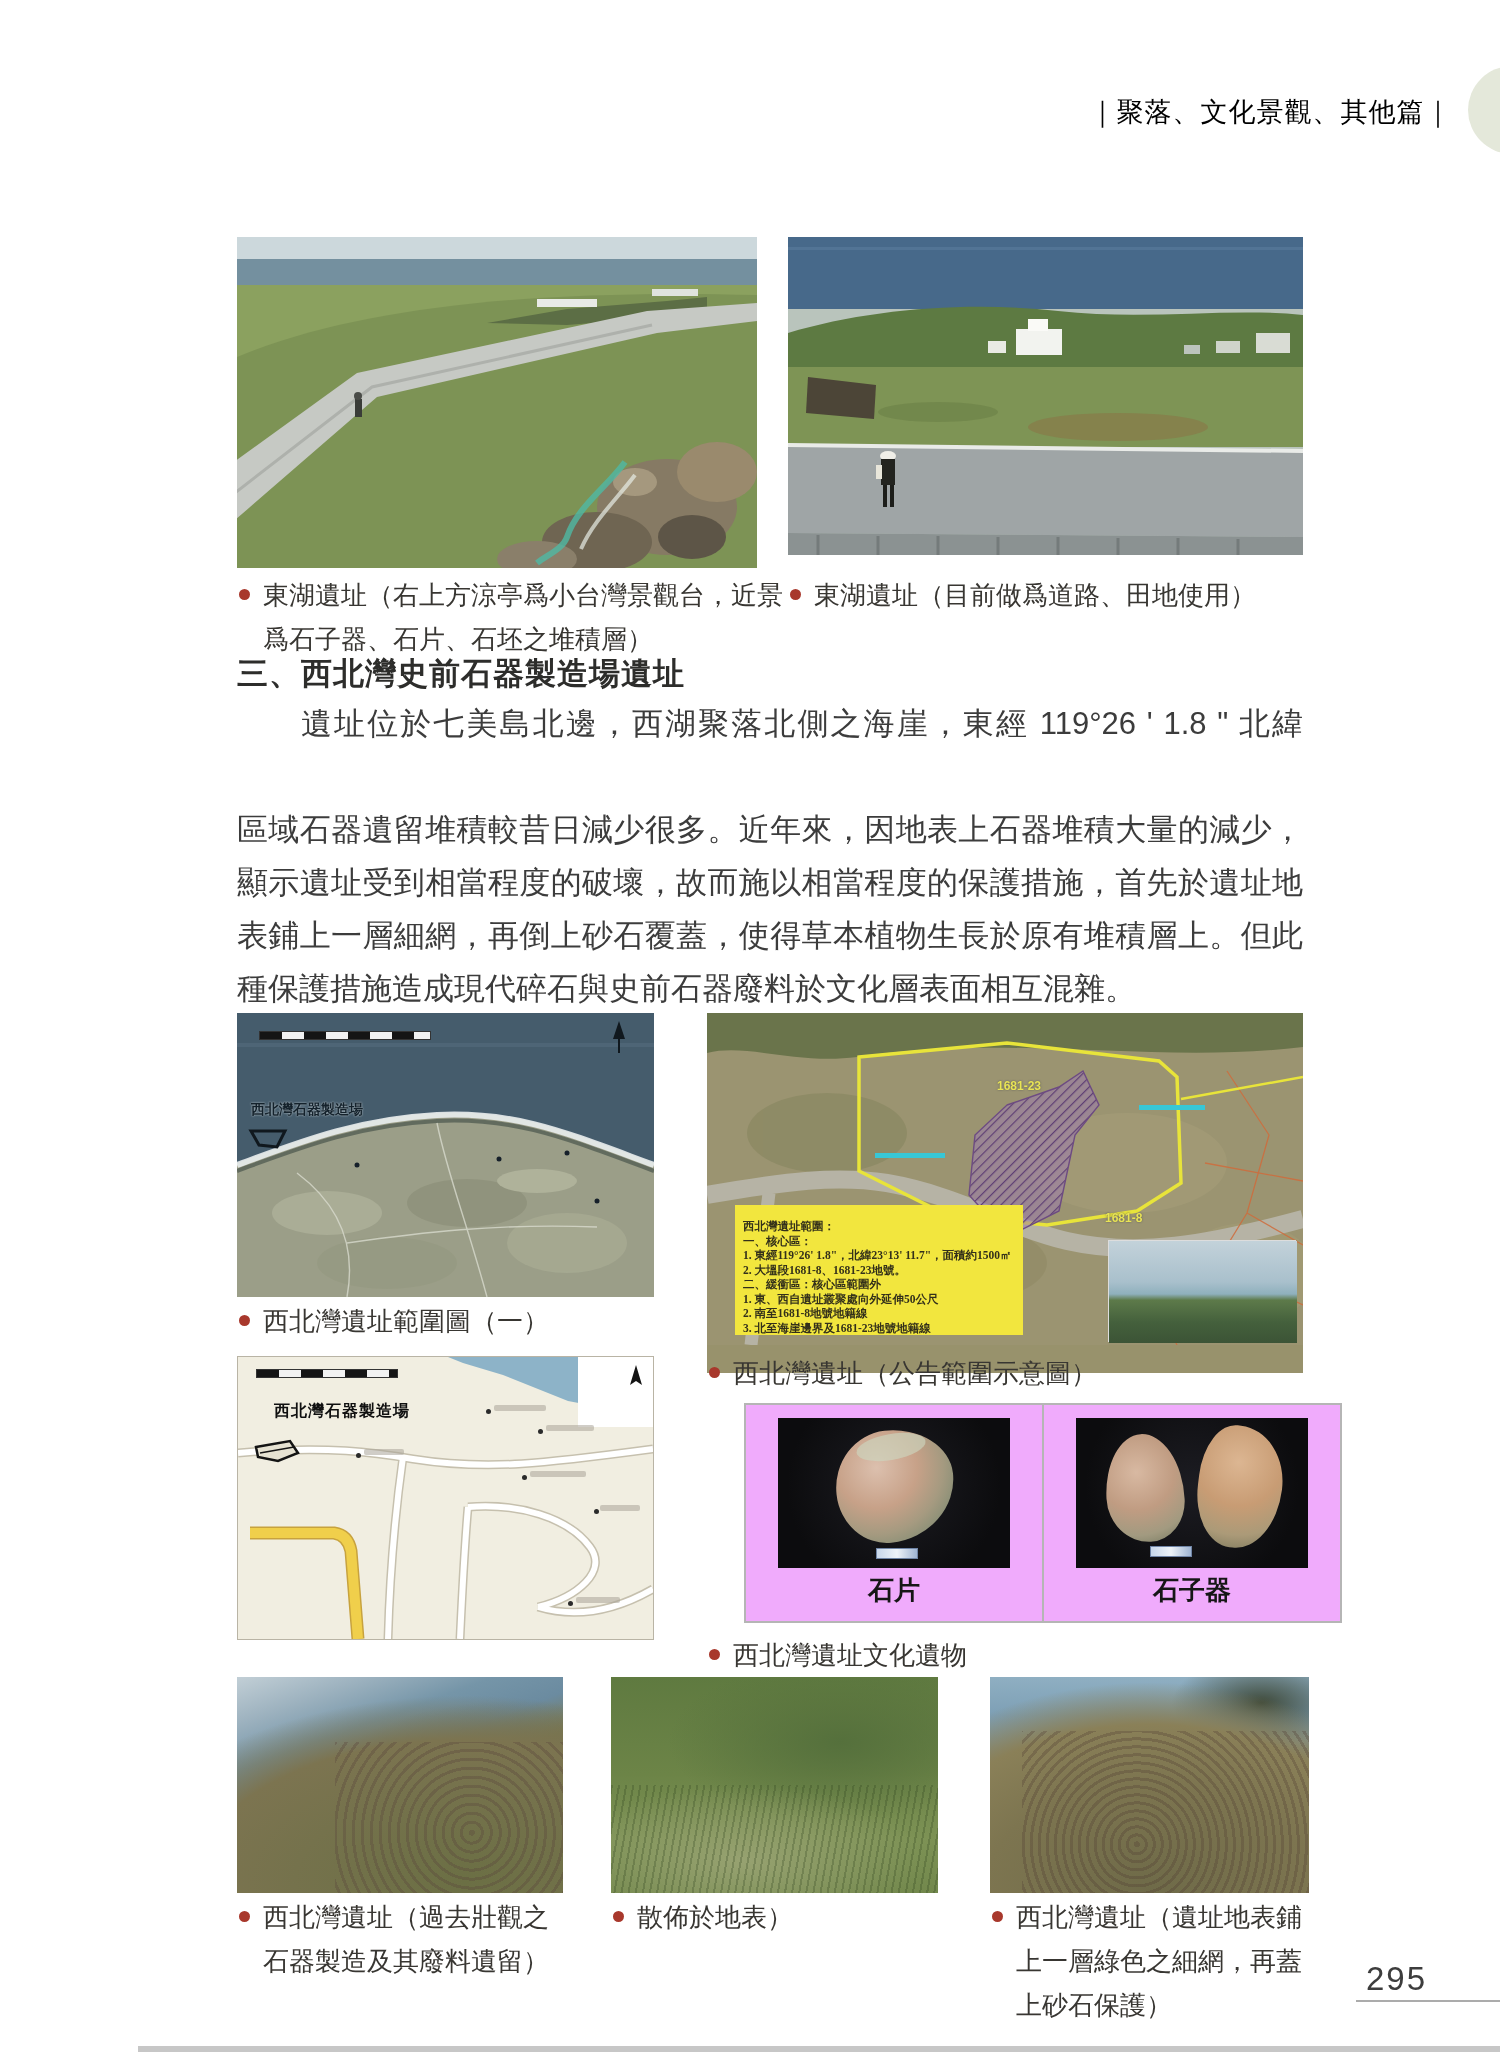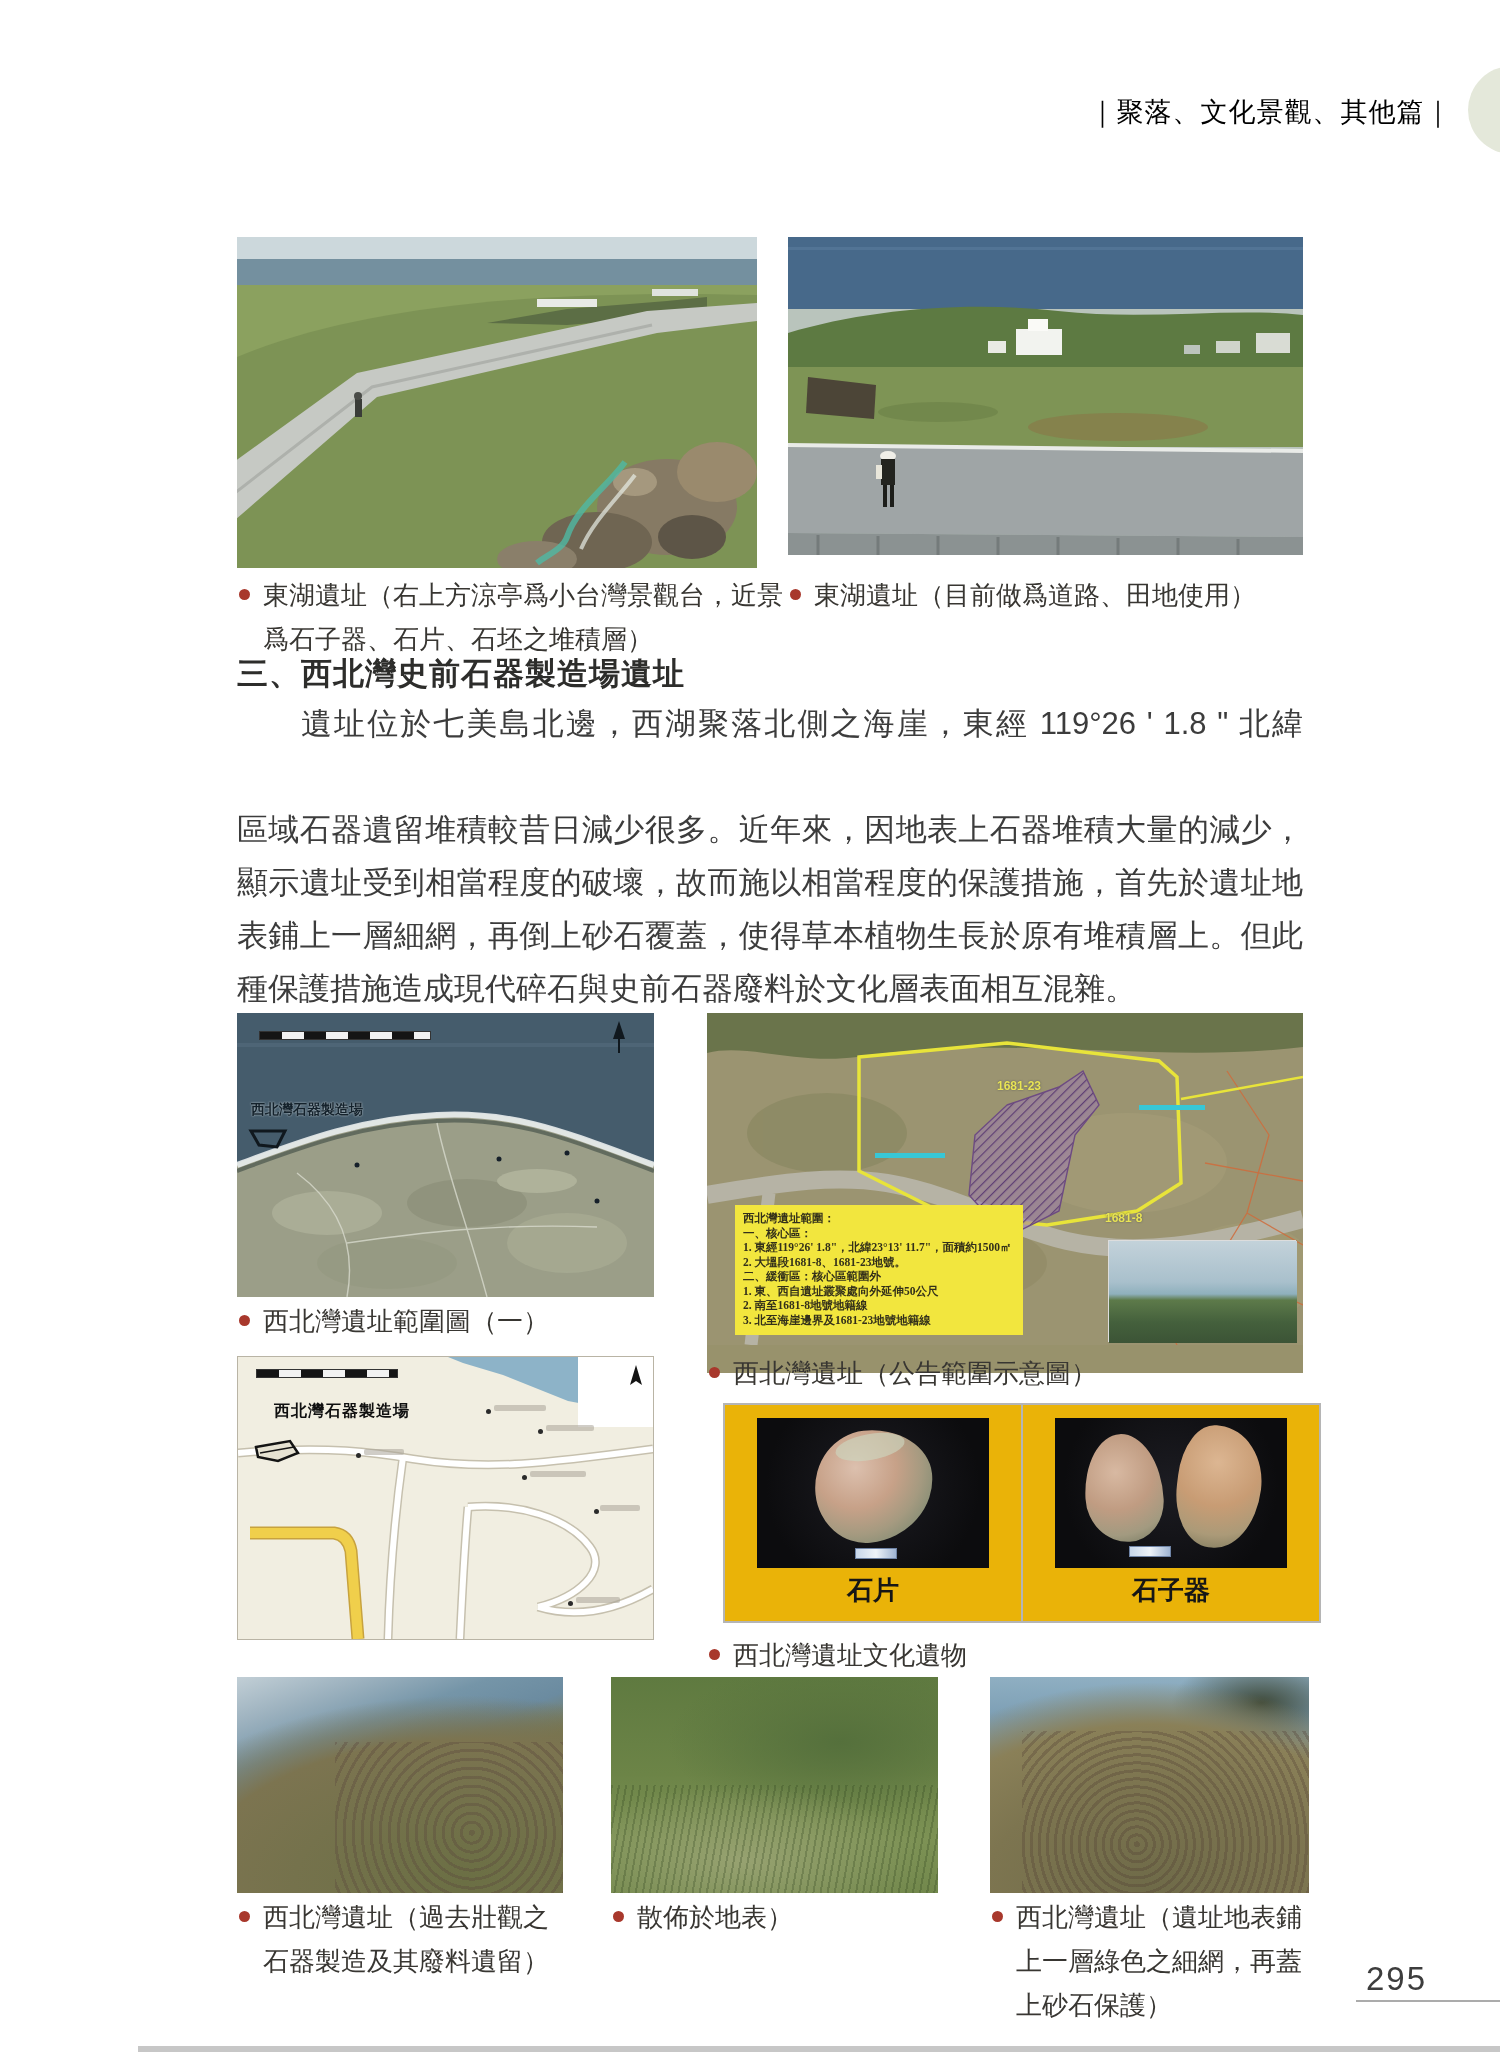--- a/index.html
+++ b/index.html
@@ -26,29 +26,29 @@
   
   .mapbox{position:absolute;overflow:hidden;}
   .m1-label{position:absolute;left:14px;top:88px;font-size:14px;font-weight:bold;color:#14222c;
             text-shadow:0 0 2px #cfd8dc;}
   .m2-label{position:absolute;left:36px;top:44px;font-size:16px;font-weight:bold;color:#101010;letter-spacing:1px;}
   .scalebar{position:absolute;height:7px;background:repeating-linear-gradient(90deg,#151515 0 22px,#f2f2f2 22px 44px);
             border:1px solid #333;}
   .smudge{position:absolute;height:6px;background:#a9a499;opacity:.55;border-radius:2px;}
   .dotpt{position:absolute;width:5px;height:5px;background:#2a2a2a;border-radius:50%;}
   
-  .note-box{position:absolute;left:28px;top:192px;width:288px;height:130px;padding:6px 8px;box-sizing:border-box;}
+  .note-box{position:absolute;left:28px;top:192px;width:288px;height:130px;padding:14px 8px;box-sizing:border-box;}
   .note-box div{font-family:"Liberation Serif",serif;font-size:11.5px;line-height:14.5px;color:#33301a;font-weight:bold;white-space:nowrap;}
   .parcel{position:absolute;font-size:12px;font-weight:bold;color:#e9e455;text-shadow:0 0 2px #555;}
   .inset{position:absolute;left:402px;top:228px;width:188px;height:102px;
          background:linear-gradient(180deg,#c3d2da 0%,#a9c0cc 40%,#8fb0bd 52%,#5d7a4a 58%,#44603c 80%,#3c5436 100%);
          box-shadow:-1px -1px 0 #ddd;}
   
-  .art-panel{position:absolute;left:723px;top:1403px;width:598px;height:220px;border:2px solid #b5b5b5;
-             background:#eab308;display:flex;box-sizing:border-box;}
+  .art-panel{position:absolute;left:744px;top:1403px;width:598px;height:220px;border:2px solid #b5b5b5;
+             background:#f0abfc;display:flex;box-sizing:border-box;}
   .art-cell{position:relative;width:50%;height:100%;}
   .art-cell + .art-cell{border-left:2px solid #b5b5b5;}
   .art-black{position:absolute;left:32px;top:13px;width:232px;height:150px;
              background:radial-gradient(circle at 50% 45%,#1c1c22 0%,#0c0c0e 75%);}
   .art-label{position:absolute;left:0;right:0;top:168px;text-align:center;font-size:26px;font-weight:bold;color:#161616;}
   .stone{position:absolute;}
   .chip{position:absolute;width:40px;height:9px;background:linear-gradient(90deg,#c8d7ea,#eef3f8 50%,#9fb4d2);border:1px solid #6f84a6;}
   
   .pageno{position:absolute;left:1366px;top:1960px;font-size:33px;color:#3d3d3d;letter-spacing:2px;}
   .pageno-line{position:absolute;left:1356px;top:2000px;width:144px;height:2px;background:#ababab;}

